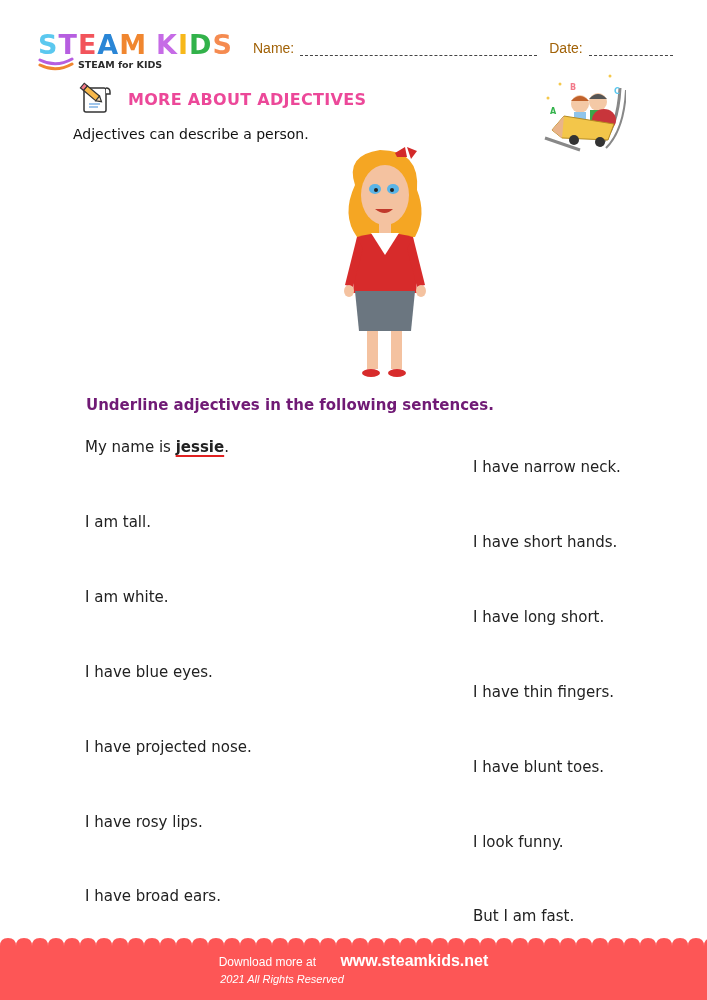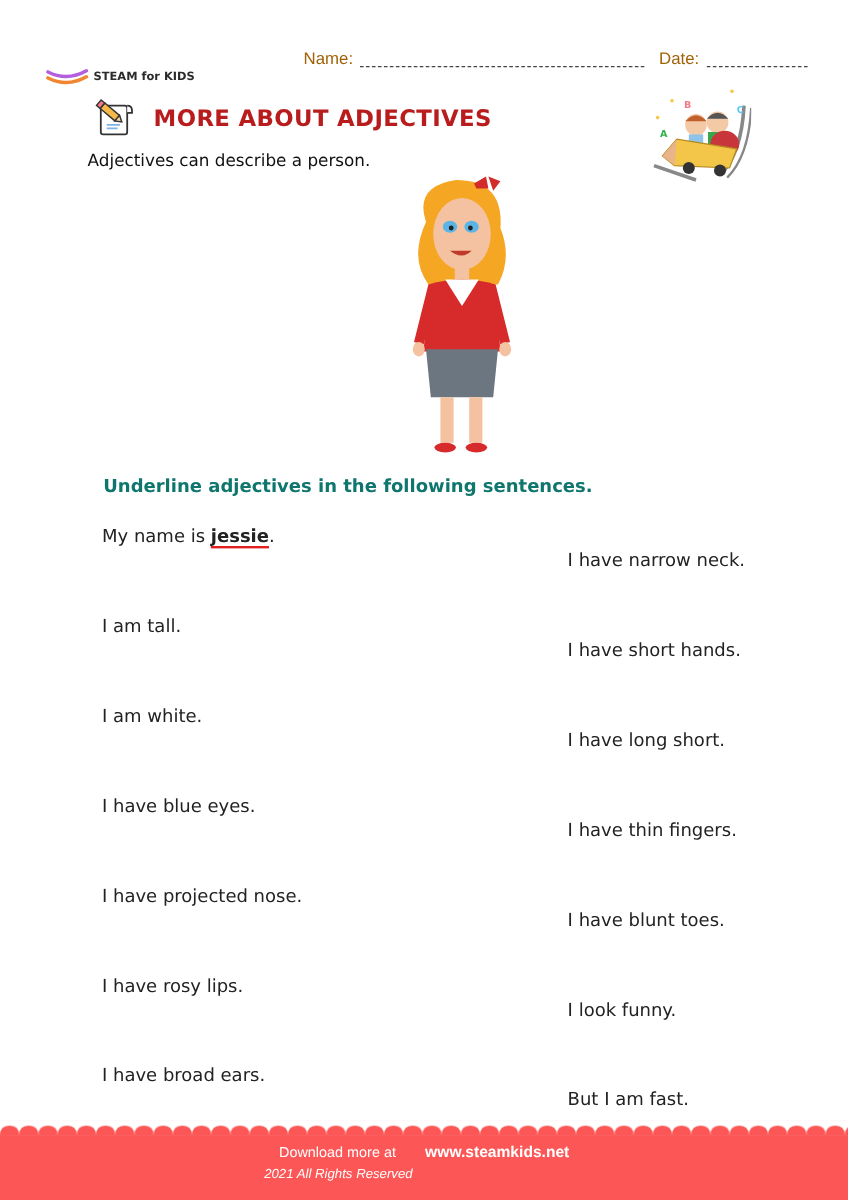--- a/index.html
+++ b/index.html
@@ -12,45 +12,48 @@
   .logo-sub { position: absolute; left: 40px; top: 29px; font-family: "DejaVu Sans", sans-serif; font-weight: bold; font-size: 9.5px; color: #2b2b2b; white-space: nowrap; }
   .logo-swoosh { position: absolute; left: 0; top: 26px; }
 
   .name-date { position: absolute; left: 253px; top: 40px; font-family: "Liberation Sans", sans-serif; font-size: 14px; color: #a16207; white-space: nowrap; display: flex; align-items: flex-end; }
   .fill-line { display: inline-block; border-bottom: 1px dashed #444; height: 12px; margin-left: 6px; }
   .name-line { width: 237px; margin-right: 12px; }
   .date-line { width: 84px; }
 
   .title-row { position: absolute; left: 78px; top: 82px; display: flex; align-items: center; }
   .title-icon { width: 34px; height: 34px; margin-right: 16px; }
-  .title { font-family: "DejaVu Sans", sans-serif; font-weight: bold; font-size: 19px; color: #b91c1c; letter-spacing: 0.3px; }
+  .title { font-family: "DejaVu Sans", sans-serif; font-weight: bold; font-size: 16px; color: #ec4899; letter-spacing: 0.3px; }
 
   .intro { position: absolute; left: 73px; top: 126px; font-family: "DejaVu Sans", sans-serif; font-size: 14px; color: #111; }
 
   .kids-illustration { position: absolute; left: 540px; top: 68px; width: 86px; height: 88px; }
   .girl-illustration { position: absolute; left: 335px; top: 145px; width: 100px; height: 235px; }
 
-  .instruction { position: absolute; left: 86px; top: 396px; font-family: "DejaVu Sans", sans-serif; font-weight: bold; font-size: 15px; color: #0f766e; }
+  .instruction { position: absolute; left: 86px; top: 396px; font-family: "DejaVu Sans", sans-serif; font-weight: bold; font-size: 15px; color: #701a75; }
 
   .sentences { position: absolute; left: 0; top: 0; width: 707px; }
   .sentence { position: absolute; font-family: "DejaVu Sans", sans-serif; font-size: 15px; color: #222; white-space: nowrap; }
   .sentence .answer { font-weight: bold; text-decoration: underline; text-decoration-color: #e02020; text-decoration-thickness: 2px; text-underline-offset: 3px; margin-top: 38px; }
   .col-left { left: 85px; }
   .col-right { left: 473px; margin-top: 20px; }
 
   .footer { position: absolute; left: 0; top: 940px; width: 707px; height: 60px; background: #fd5656; }
   .footer-scallop { position: absolute; left: 0; top: -6px; width: 707px; height: 12px; }
   .footer-text { position: absolute; left: 0; top: 12px; width: 707px; text-align: center; color: #ffffff; font-family: "Liberation Sans", sans-serif; font-size: 12px; }
-  .footer-text .site { font-weight: bold; font-size: 13px; margin-left: 21px; }
+  .footer-text .site { font-weight: bold; font-size: 16px; margin-left: 21px; }
   .footer-copy { position: absolute; left: 0; top: 33px; width: 564px; text-align: center; color: #fff; font-family: "Liberation Sans", sans-serif; font-style: italic; font-size: 11px; }
 </style>
 </head>
 <body>
 
 <div class="logo">
+  <div class="logo-word">
+    <span style="color:#5bc8ef">S</span><span style="color:#b65ee0">T</span><span style="color:#f2545b">E</span><span style="color:#2a86d6">A</span><span style="color:#f0862f">M</span><span style="width:9px"></span><span style="color:#c66be6">K</span><span style="color:#f7b81a">I</span><span style="color:#32b24a">D</span><span style="color:#f58b50">S</span>
+  </div>
   <svg class="logo-swoosh" width="38" height="16" viewBox="0 0 38 16">
     <path d="M2 4 Q18 12 34 3" stroke="#b65ee0" stroke-width="3" fill="none" stroke-linecap="round"></path>
     <path d="M2 9 Q18 17 34 8" stroke="#f0862f" stroke-width="3" fill="none" stroke-linecap="round"></path>
   </svg>
   <div class="logo-sub">STEAM for KIDS</div>
 </div>
 
 <div class="name-date">
   <span>Name:</span>
   <span class="fill-line name-line"></span>

